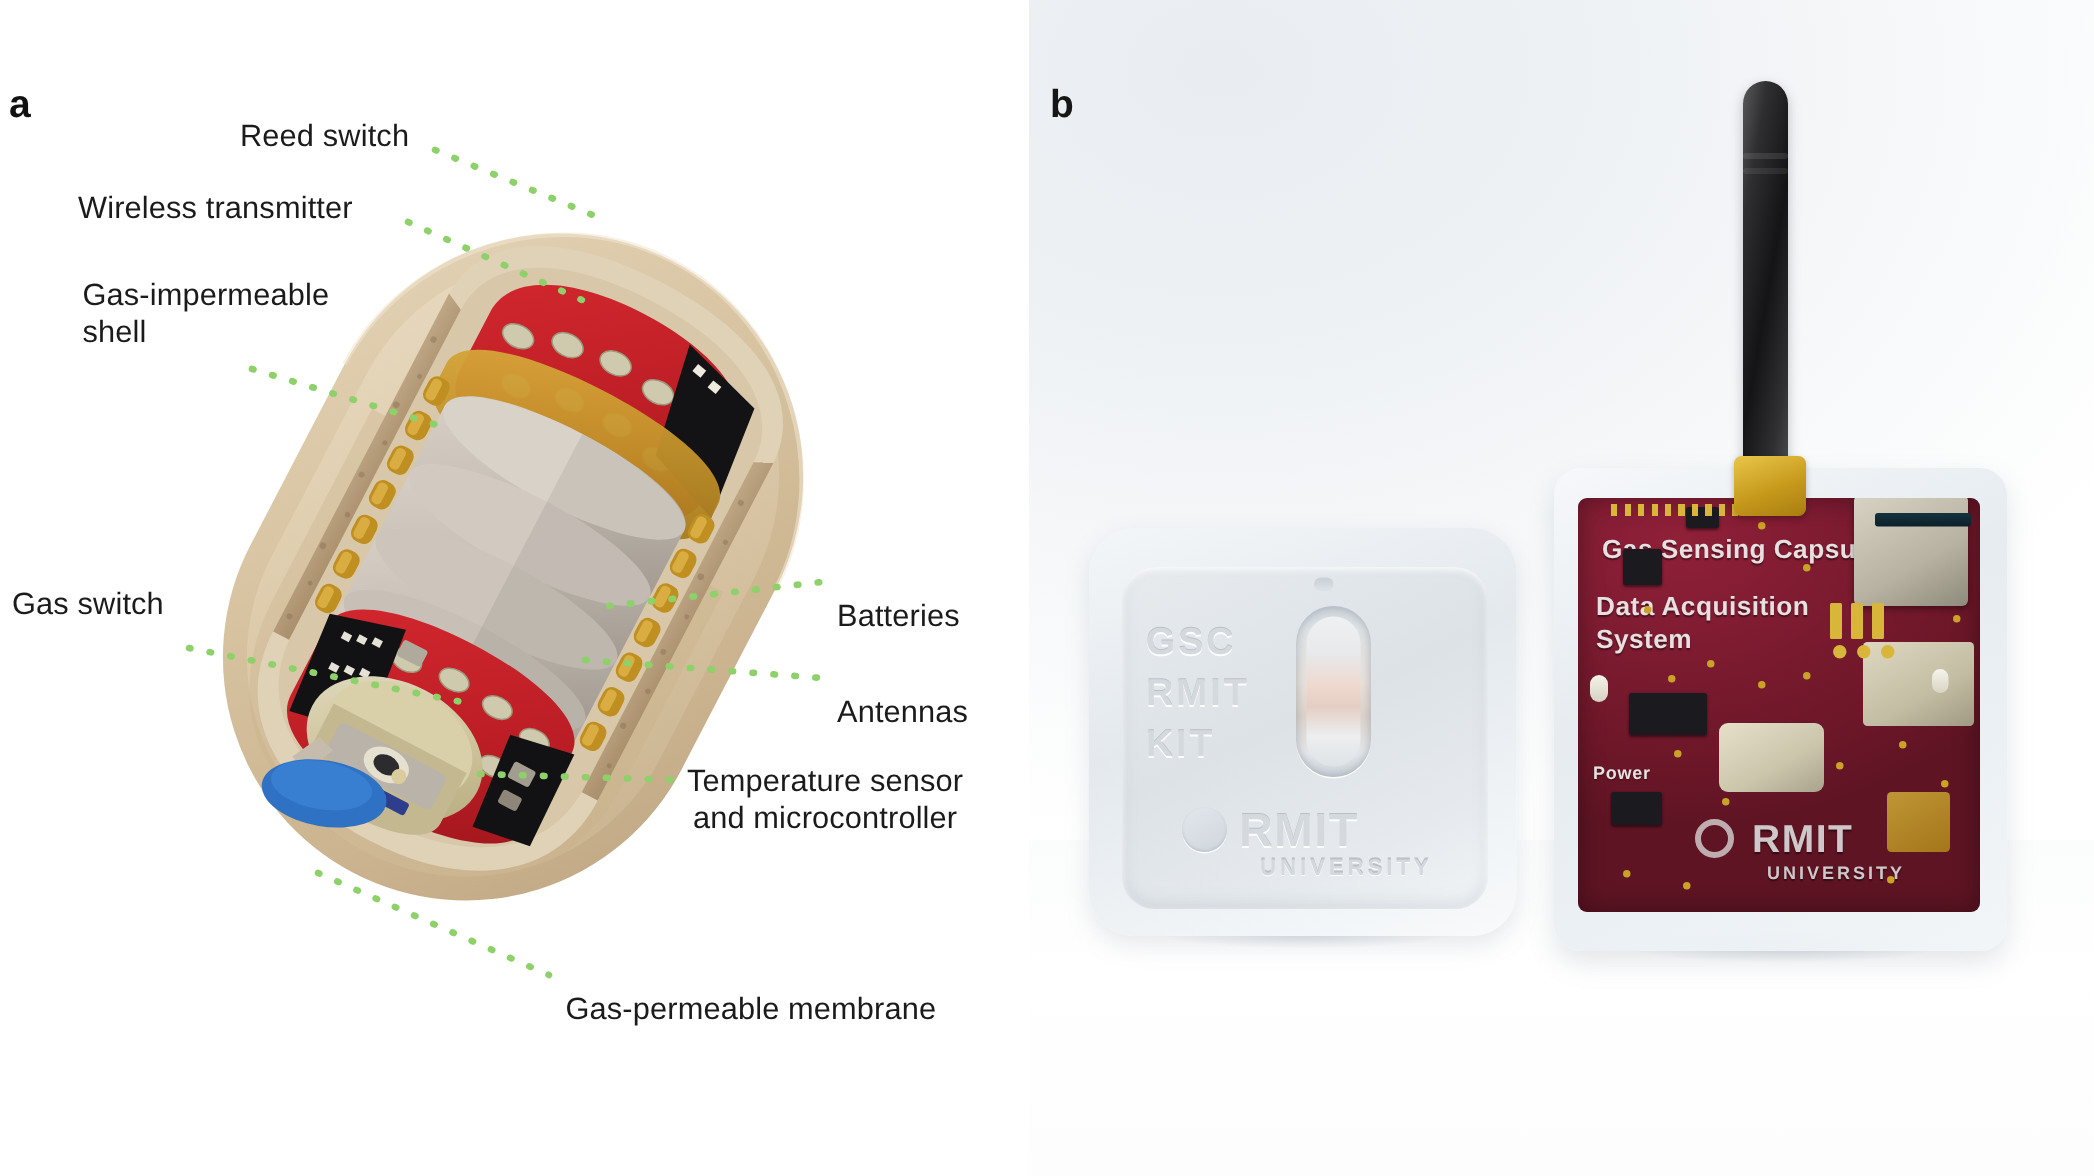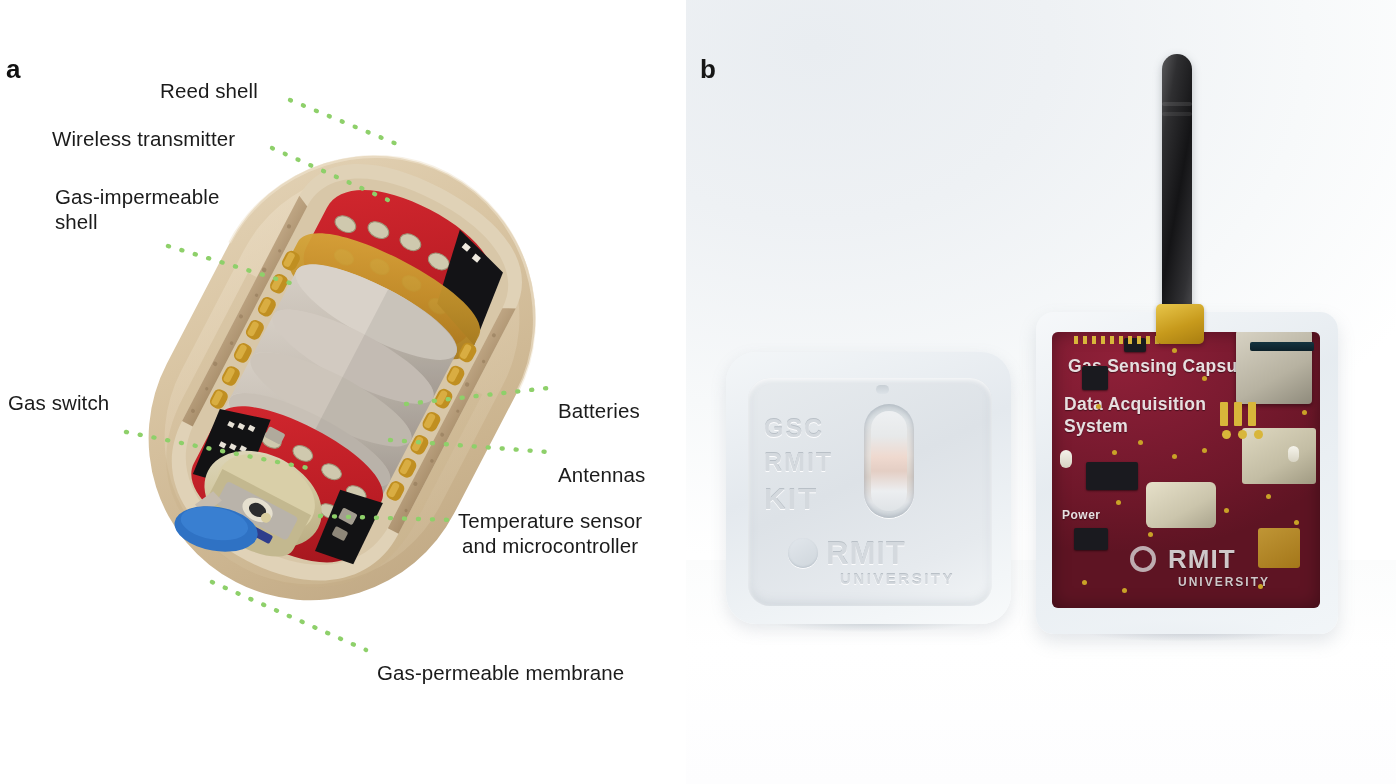--- a/index.html
+++ b/index.html
@@ -81,21 +81,21 @@
   }
   .emboss{
     position:absolute;
     color:#d4d9de;
     text-shadow:0 1px 0 #fdfdfe, 0 -1px 0 #b9c0c7;
     font-weight:bold;
     letter-spacing:2px;
   }
   #dk-gsc{left:16px;top:36px;font-size:25px;}
   #dk-demo{left:16px;top:70px;font-size:25px;}
-  #dk-kit{left:16px;top:104px;font-size:30px;}
+  #dk-kit{left:16px;top:104px;font-size:25px;}
   #dk-rmit{left:78px;top:158px;font-size:31px;letter-spacing:1px;}
   #dk-uni{left:92px;top:192px;font-size:15px;letter-spacing:2.5px;}
   #dk-rmit-dot{
     position:absolute;left:40px;top:160px;width:30px;height:30px;border-radius:50%;
     background:linear-gradient(150deg,#e2e7ec,#cfd6dc);
     box-shadow:0 1px 0 #fbfcfd, inset 0 -1px 2px rgba(150,162,175,.4);
   }
   #dk-window{
     position:absolute;left:116px;top:26px;width:50px;height:114px;
     border-radius:25px;
@@ -409,21 +409,21 @@
         <path d="M272,148 L388,200"></path>
         <path d="M168,246 L300,286"></path>
         <path d="M126,432 L318,470"></path>
         <path d="M406,404 L548,388"></path>
         <path d="M390,440 L548,452"></path>
         <path d="M320,516 L452,520"></path>
         <path d="M212,582 L366,650"></path>
       </g>
     </svg>
 
-    <div class="calloutlabel" style="left:160px;top:78px;">Reed shell</div>
+    <div class="calloutlabel" style="left:160px;top:78px;">Reed switch</div>
 
     <div class="calloutlabel" style="left:52px;top:126px;">Wireless transmitter</div>
 
     <div class="calloutlabel" style="left:55px;top:184px;">Gas-impermeable
 shell</div>
 
     <div class="calloutlabel" style="left:8px;top:390px;">Gas switch</div>
 
     <div class="calloutlabel right" style="left:558px;top:398px;">Batteries</div>
 

